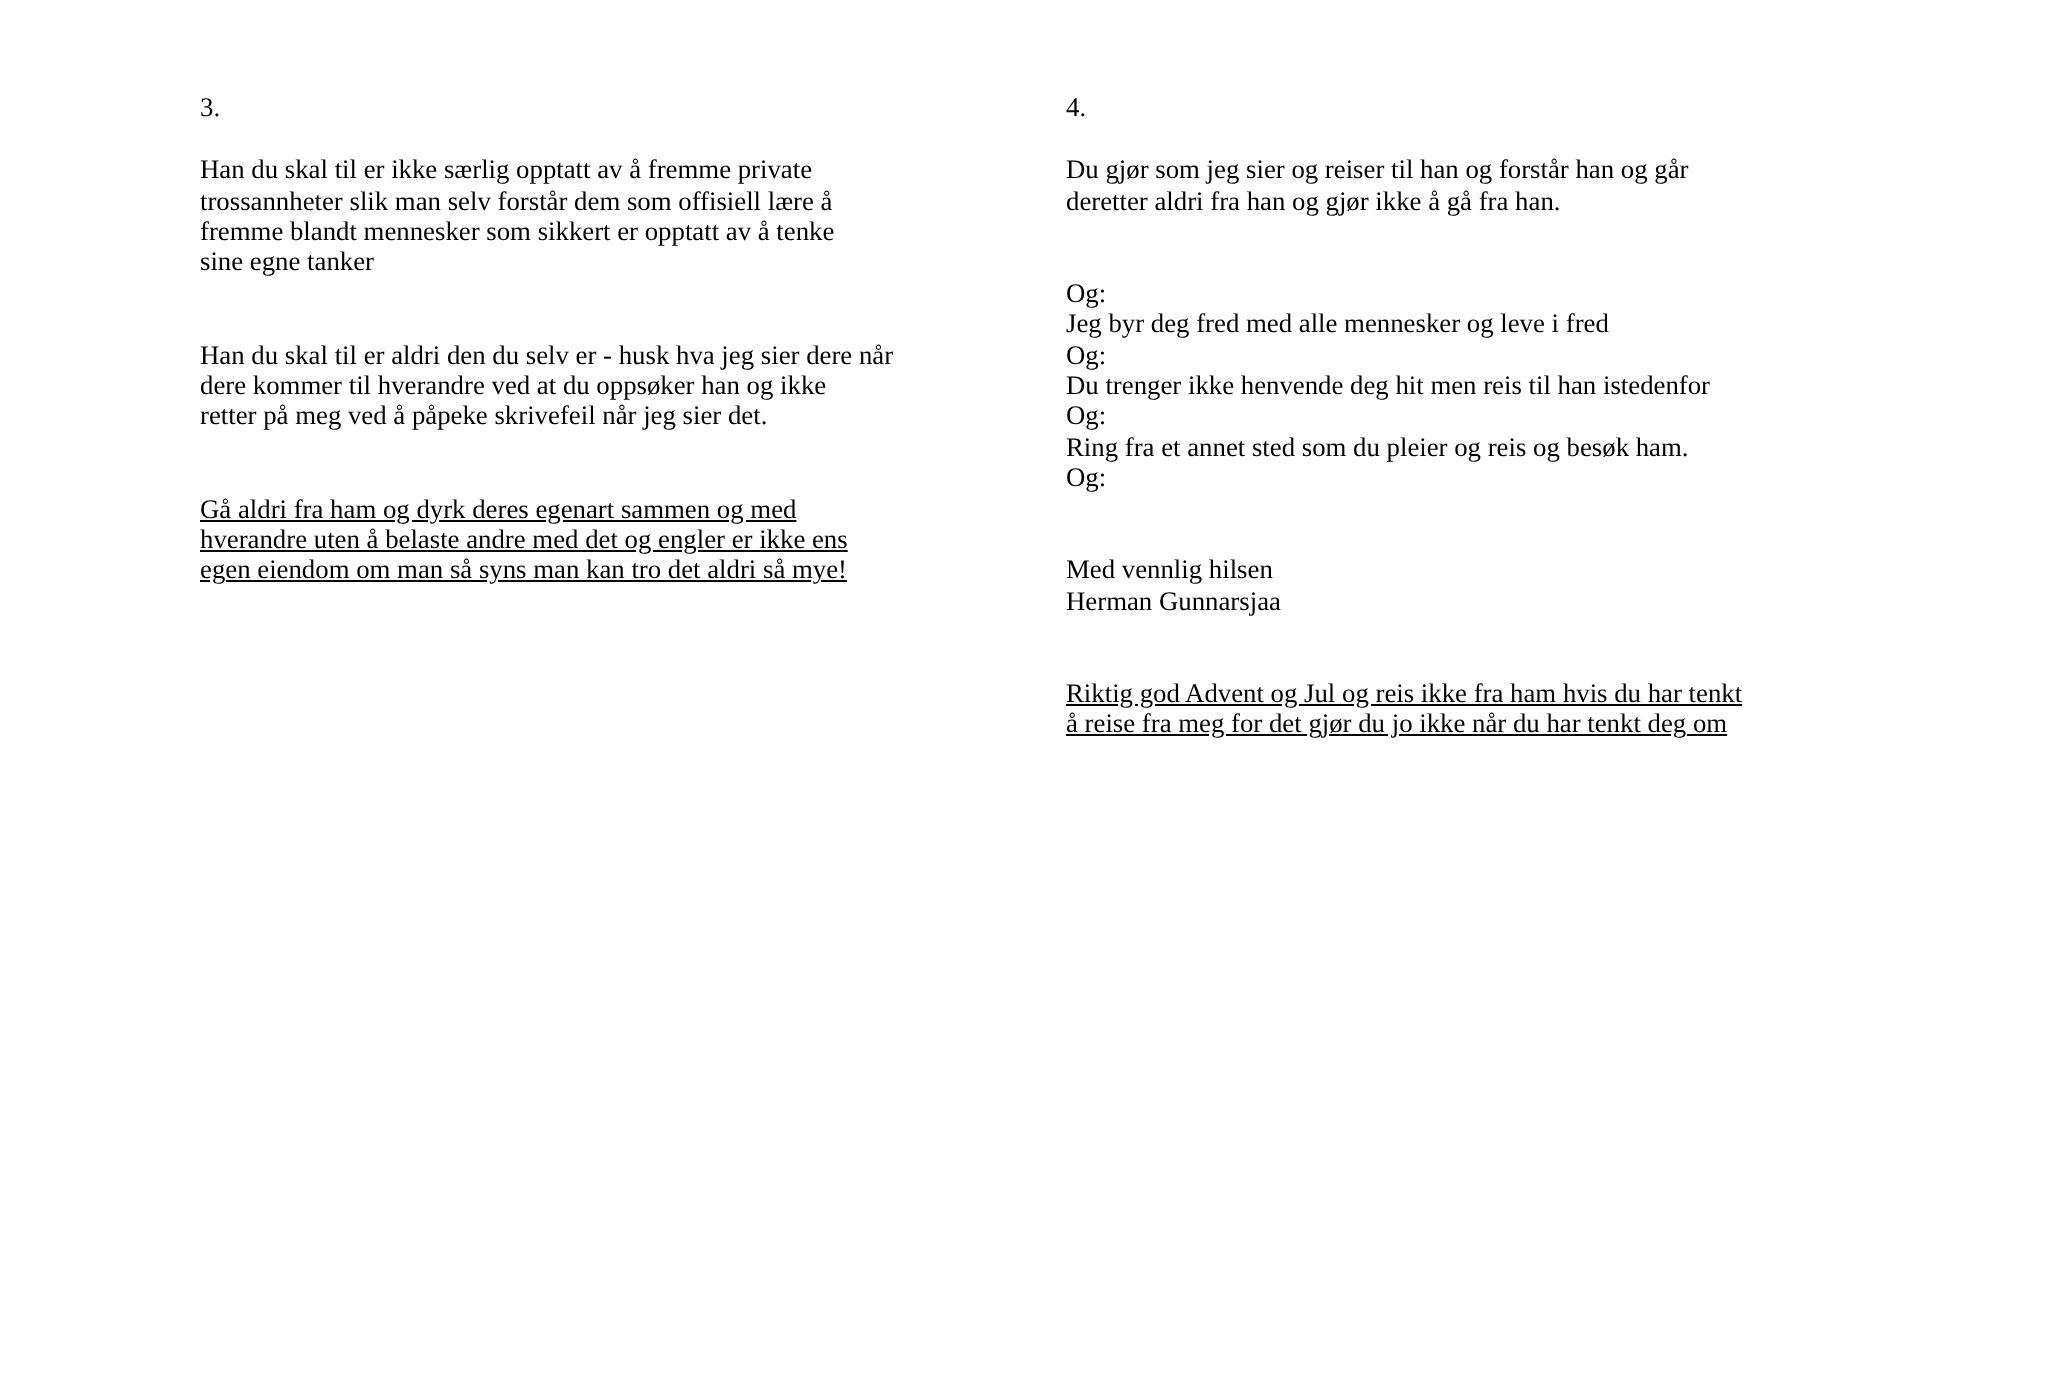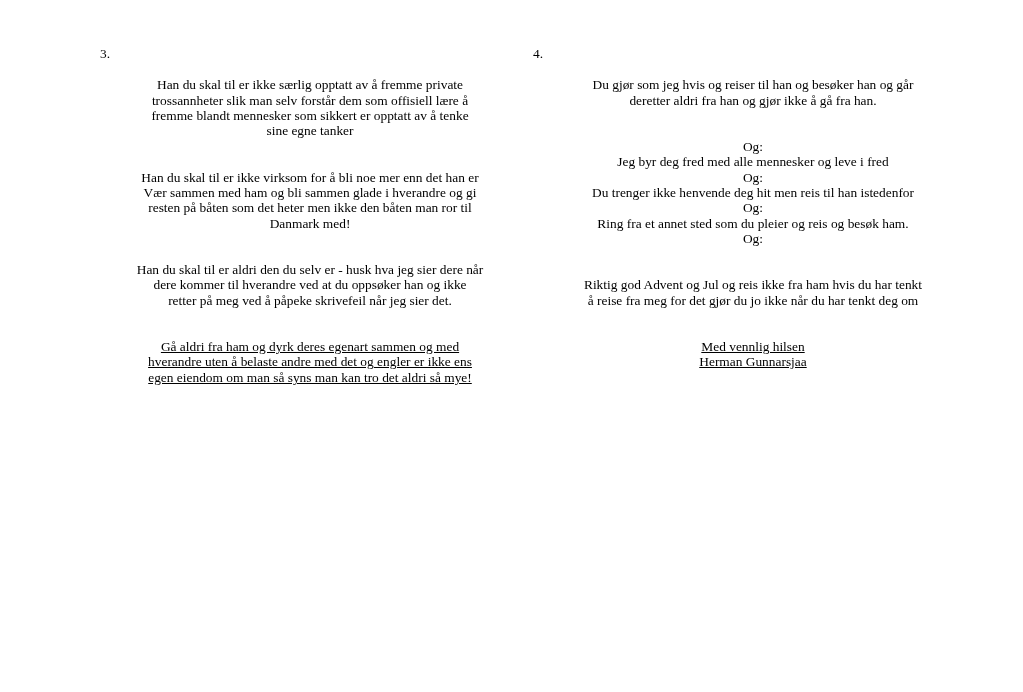--- a/index.html
+++ b/index.html
@@ -29,60 +29,55 @@
   }
   .column-right {
     left: 533px;
     width: 440px;
   }
   .section-number {
     margin: 0;
   }
   .para {
     margin: 0 0 15.4px 0;
-    text-align: center;
   }
   .para:last-child {
     margin-bottom: 0;
     text-decoration: underline;
   }
 </style>
 </head>
 <body>
 
 <div class="page">
 
   <div class="column column-left">
     <div class="section-number">3.</div>
     <div class="para">Han du skal til er ikke særlig opptatt av å fremme private
 trossannheter slik man selv forstår dem som offisiell lære å
 fremme blandt mennesker som sikkert er opptatt av å tenke
 sine egne tanker</div>
-    <div class="para">Han du skal til er ikke virksom for å bli noe mer enn det han er
-Vær sammen med ham og bli sammen glade i hverandre og gi
-resten på båten som det heter men ikke den båten man ror til
-Danmark med!</div>
     <div class="para">Han du skal til er aldri den du selv er - husk hva jeg sier dere når
 dere kommer til hverandre ved at du oppsøker han og ikke
 retter på meg ved å påpeke skrivefeil når jeg sier det.</div>
     <div class="para">Gå aldri fra ham og dyrk deres egenart sammen og med
 hverandre uten å belaste andre med det og engler er ikke ens
 egen eiendom om man så syns man kan tro det aldri så mye!</div>
   </div>
 
   <div class="column column-right">
     <div class="section-number">4.</div>
-    <div class="para">Du gjør som jeg hvis og reiser til han og besøker han og går
+    <div class="para">Du gjør som jeg sier og reiser til han og forstår han og går
 deretter aldri fra han og gjør ikke å gå fra han.</div>
     <div class="para">Og:
 Jeg byr deg fred med alle mennesker og leve i fred
 Og:
 Du trenger ikke henvende deg hit men reis til han istedenfor
 Og:
 Ring fra et annet sted som du pleier og reis og besøk ham.
 Og:</div>
+    <div class="para">Med vennlig hilsen
+Herman Gunnarsjaa</div>
     <div class="para">Riktig god Advent og Jul og reis ikke fra ham hvis du har tenkt
 å reise fra meg for det gjør du jo ikke når du har tenkt deg om</div>
-    <div class="para">Med vennlig hilsen
-Herman Gunnarsjaa</div>
   </div>
 
 </div>
 
 </body></html>

